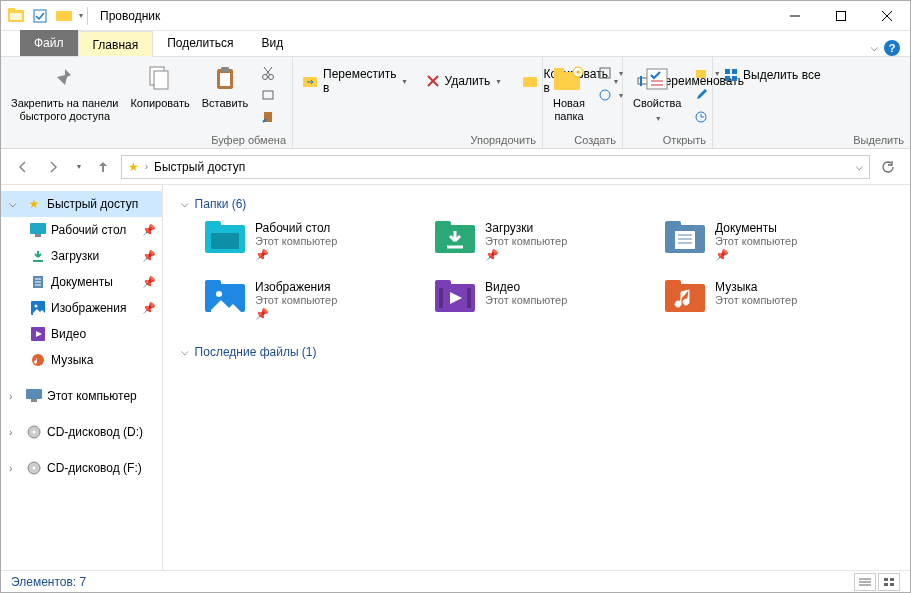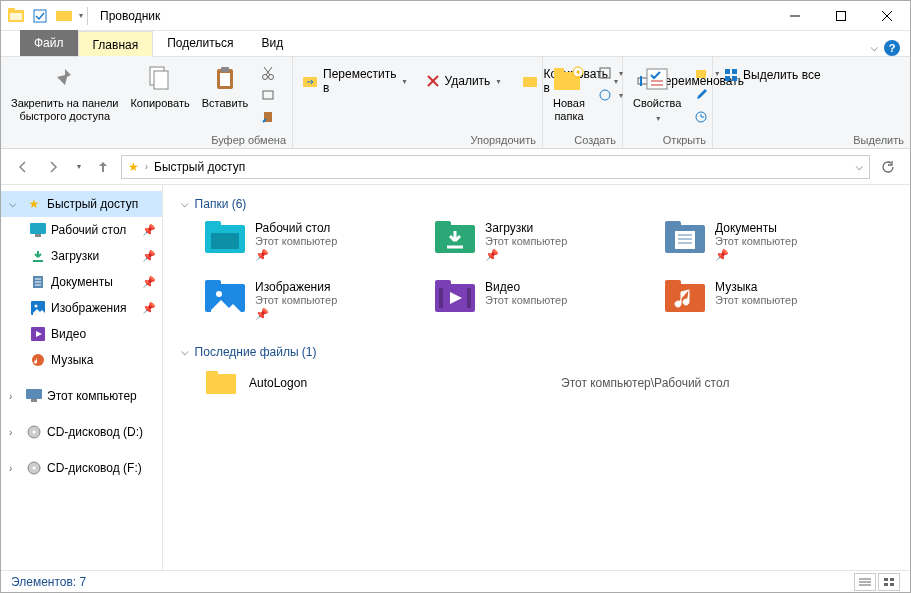--- a/index.html
+++ b/index.html
@@ -574,30 +574,20 @@
             <div class="name">Музыка</div>
             <div class="sub">Этот компьютер</div>
           </div>
       </div>
     </div>
 
     <div class="section-hdr">
         <span class="chev">⌵</span>
         <span>Последние файлы (1)</span>
       </div>
-    <div class="recent-row">
-      <div class="recent-icon">
-          <svg width="30" height="24">
-            <rect width="30" height="20" y="3" fill="#ffcf48" rx="1"></rect>
-            <rect width="12" height="5" fill="#ffcf48" rx="1"></rect>
-          </svg>
-        </div>
-      <div class="recent-name">AutoLogon</div>
-      <div class="recent-path">Этот компьютер\Рабочий стол</div>
-    </div>
   </div>
 </div>
 
 <div class="statusbar">
   <span>Элементов: 7</span>
   <div class="views">
     <div class="view-btn">
         <svg width="12" height="10">
           <line x1="0" y1="2" x2="12" y2="2" stroke="#666"></line>
           <line x1="0" y1="5" x2="12" y2="5" stroke="#666"></line>

